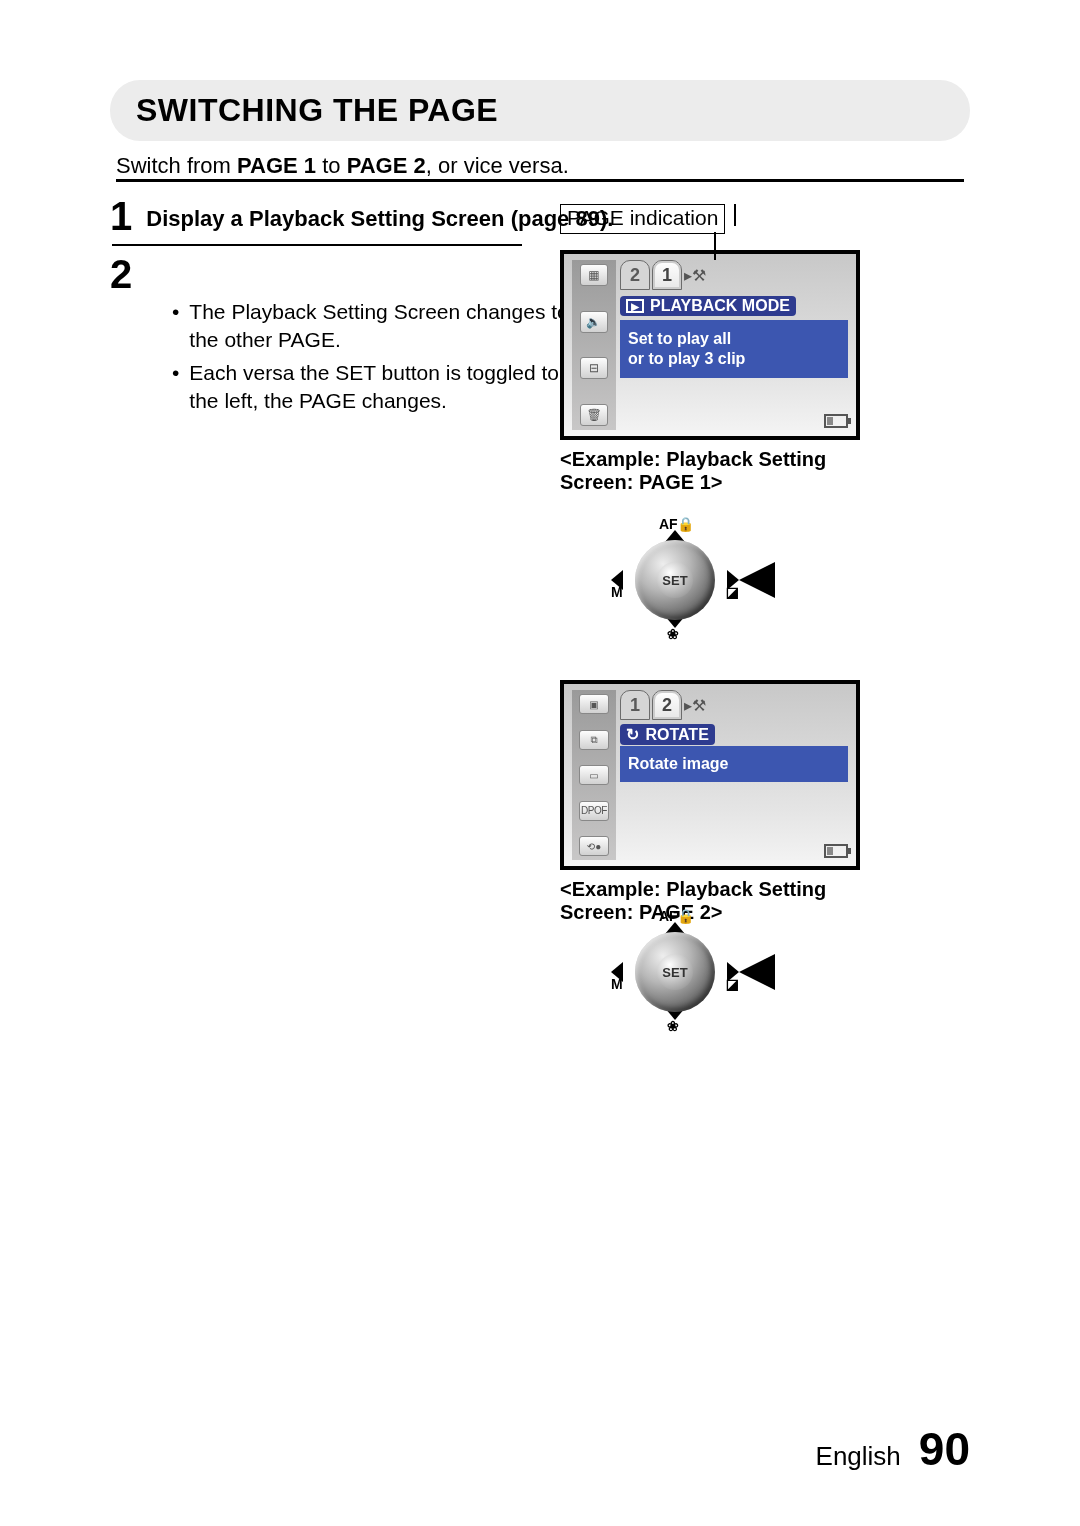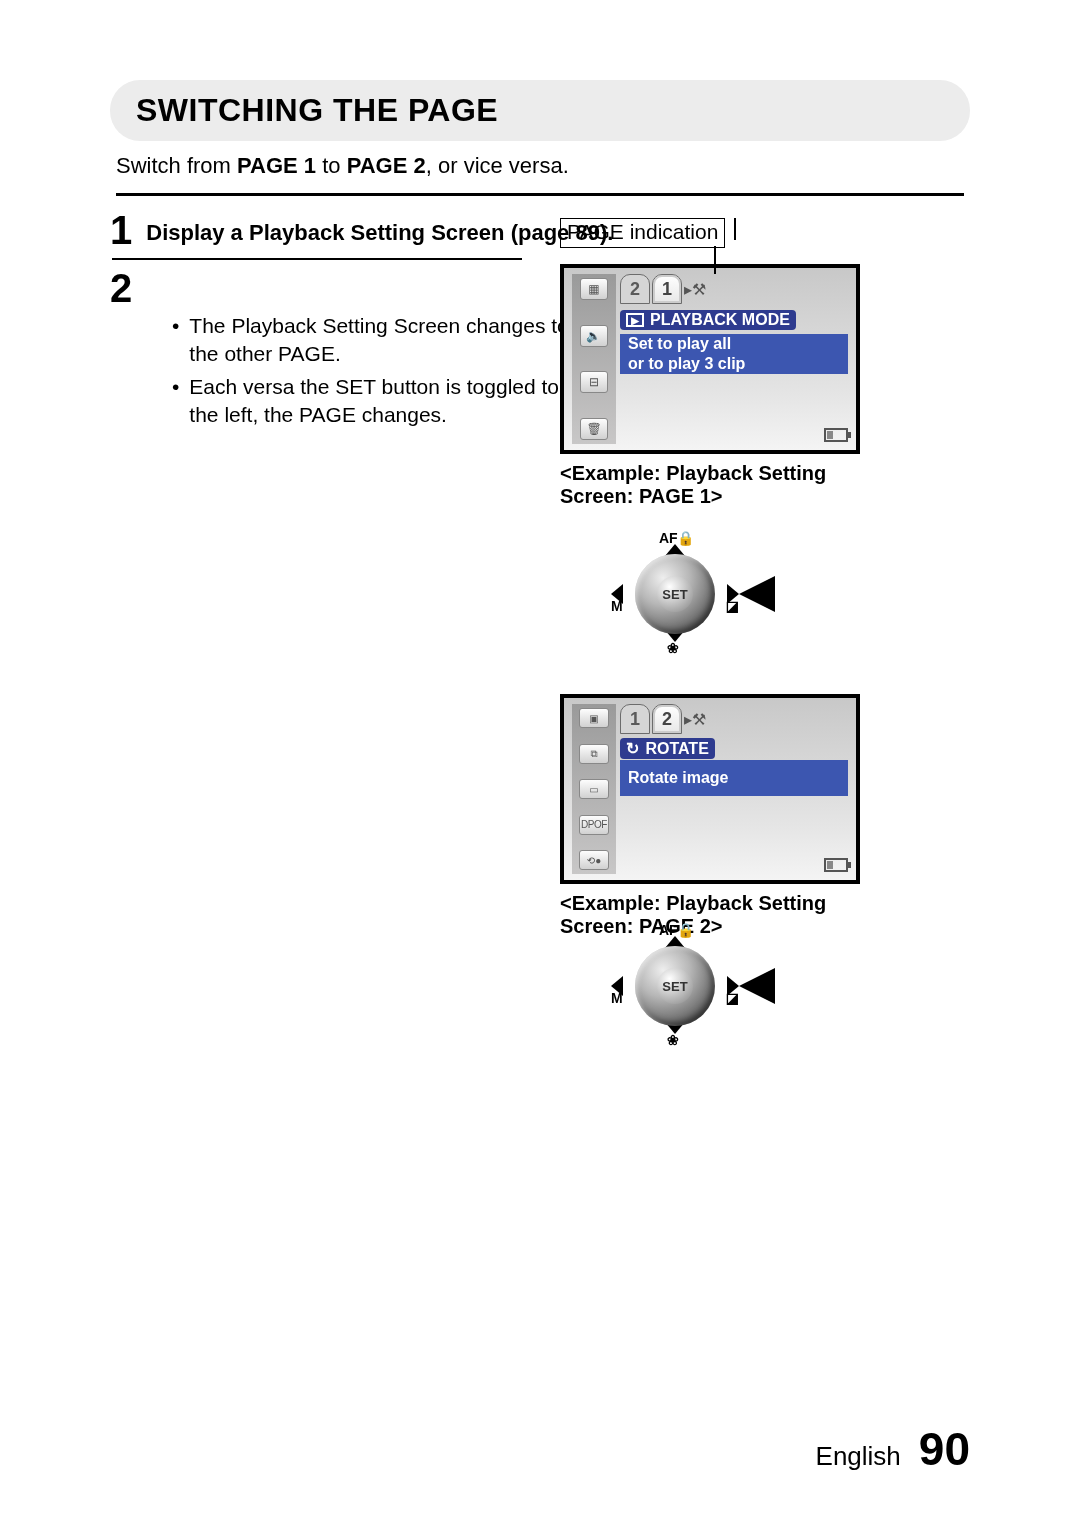--- a/index.html
+++ b/index.html
@@ -22,21 +22,20 @@
     margin-bottom: 12px;
   }
   .title {
     font-weight: 900;
     font-size: 32px;
     letter-spacing: 0.5px;
   }
   .intro {
     font-size: 22px;
     margin-left: 6px;
-    margin-bottom: 14px;
   }
   .divider {
     border-top: 3px solid #000;
     margin: 0 6px;
   }
   .body-area {
     position: relative;
     margin-top: 14px;
   }
 
@@ -174,21 +173,21 @@
     font-size:10px;
   }
   .desc-box {
     position: absolute;
     left: 56px; right: 8px;
     background: #3c56b0;
     color: #fff;
     font-weight: 700;
     font-size: 16px;
     line-height: 1.25;
-    padding: 0 8px;
+    padding: 9px 8px;
   }
   .screen1 .desc-box { top: 66px; }
   .batt {
     position: absolute;
     right: 8px; bottom: 8px;
     width: 24px; height: 14px;
     border: 2px solid #555; position: absolute;
   }
   .batt::after{content:"";position:absolute;right:-5px;top:2px;width:3px;height:6px;background:#555;}
   .batt .fill{position:absolute;left:1px;top:1px;bottom:1px;width:6px;background:#888;}

